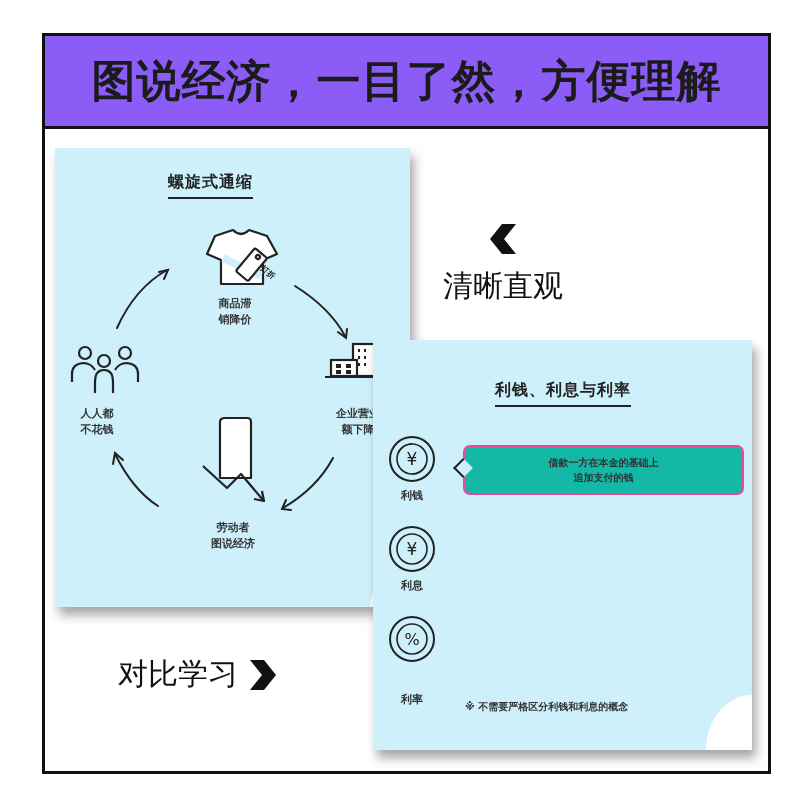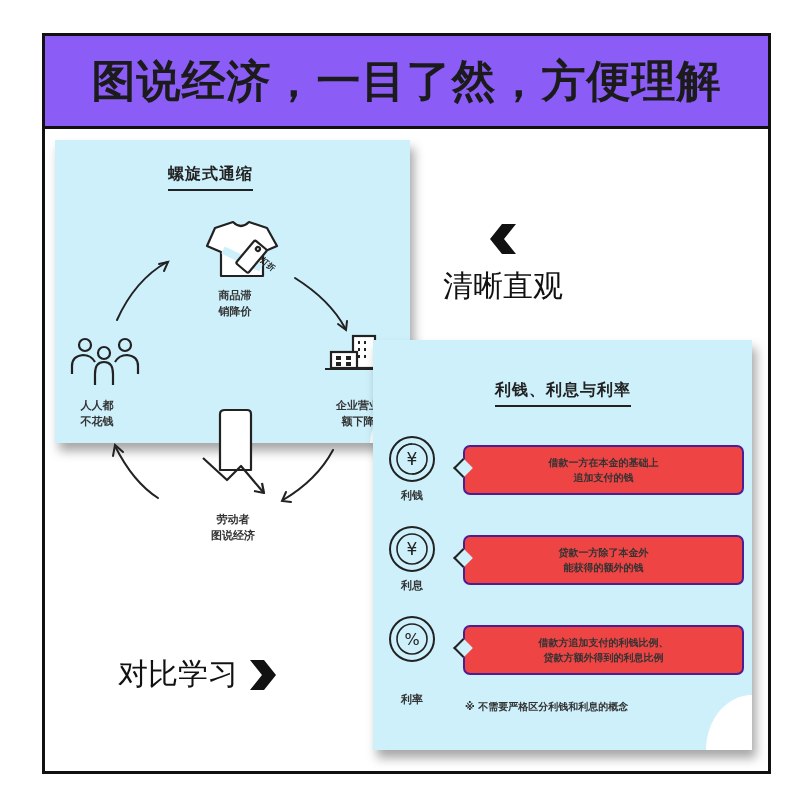--- a/index.html
+++ b/index.html
@@ -16,37 +16,37 @@
     background:#8b5cf6; border-bottom:3px solid #111;
     display:flex; align-items:center; justify-content:center;
   }
   .header-title {
     font-size:44px; font-weight:bold; letter-spacing:1px; color:#1b1b1b;
   }
   .card {
     position:absolute; background:#cdf0fb;
     box-shadow: 4px 8px 10px rgba(0,0,0,0.35);
   }
-  .card-left { left:55px; top:140px; width:355px; height:303px; }
+  .card-left { left:55px; top:148px; width:355px; height:459px; }
   .card-right { left:373px; top:340px; width:379px; height:410px; z-index:3; }
   .card-title {
     position:absolute; font-size:16px; font-weight:bold; color:#222;
     border-bottom:2px solid #222; padding-bottom:4px; letter-spacing:1px;
   }
   .node-label {
     position:absolute; font-size:11px; font-weight:bold; line-height:16px; text-align:center; color:#333;
   }
   .callout {
     position:absolute; font-size:30px; color:#111; display:flex; align-items:center; gap:10px;
   }
   .row-icon { position:absolute; }
   .row-label { position:absolute; font-size:11px; font-weight:bold; color:#333; text-align:center; width:40px; }
   .bubble {
-    position:absolute; left:90px; width:277px; height:46px; border:2px solid #4c1d95; border-radius:7px;
-    background:#ef4444; display:flex; flex-direction:column; align-items:center; justify-content:center;
+    position:absolute; left:90px; width:277px; height:46px; border:2px solid #ec4899; border-radius:7px;
+    background:#14b8a6; display:flex; flex-direction:column; align-items:center; justify-content:center;
     font-size:10px; font-weight:bold; line-height:15px; color:#333;
   }
   .bubble::before {
     content:""; position:absolute; left:-9px; top:14px; width:12px; height:12px;
     background:#cdf0fb; border-left:2px solid #222; border-bottom:2px solid #222;
     transform:rotate(45deg);
   }
   .note { position:absolute; left:92px; top:360px; font-size:10px; font-weight:bold; color:#333; }
   .corner-curl {
     position:absolute; right:0; bottom:0; width:46px; height:55px;
@@ -170,31 +170,23 @@
     <div>借款一方在本金的基础上</div>
     <div>追加支付的钱</div>
   </div>
 
   <svg class="row-icon" style="left:15px; top:185px;" width="48" height="48">
     <circle cx="24" cy="24" r="22" fill="none" stroke="#222" stroke-width="2"></circle>
     <circle cx="24" cy="24" r="15" fill="none" stroke="#222" stroke-width="1.6"></circle>
     <text x="24" y="30" text-anchor="middle" font-size="17" fill="#222">¥</text>
   </svg>
   <div class="row-label" style="left:19px; top:238px;">利息</div>
-  <div class="bubble" style="top:195px;">
-    <div>贷款一方除了本金外</div>
-    <div>能获得的额外的钱</div>
-  </div>
 
   <svg class="row-icon" style="left:15px; top:275px;" width="48" height="48">
     <circle cx="24" cy="24" r="22" fill="none" stroke="#222" stroke-width="2"></circle>
     <circle cx="24" cy="24" r="15" fill="none" stroke="#222" stroke-width="1.6"></circle>
     <text x="24" y="30" text-anchor="middle" font-size="16" fill="#222">%</text>
   </svg>
   <div class="row-label" style="left:19px; top:328px;margin-top:24px;">利率</div>
-  <div class="bubble" style="top:285px;">
-    <div>借款方追加支付的利钱比例、</div>
-    <div>贷款方额外得到的利息比例</div>
-  </div>
 
   <div class="note">※ 不需要严格区分利钱和利息的概念</div>
   <div class="corner-curl"></div>
 </div>
 
 </body></html>

